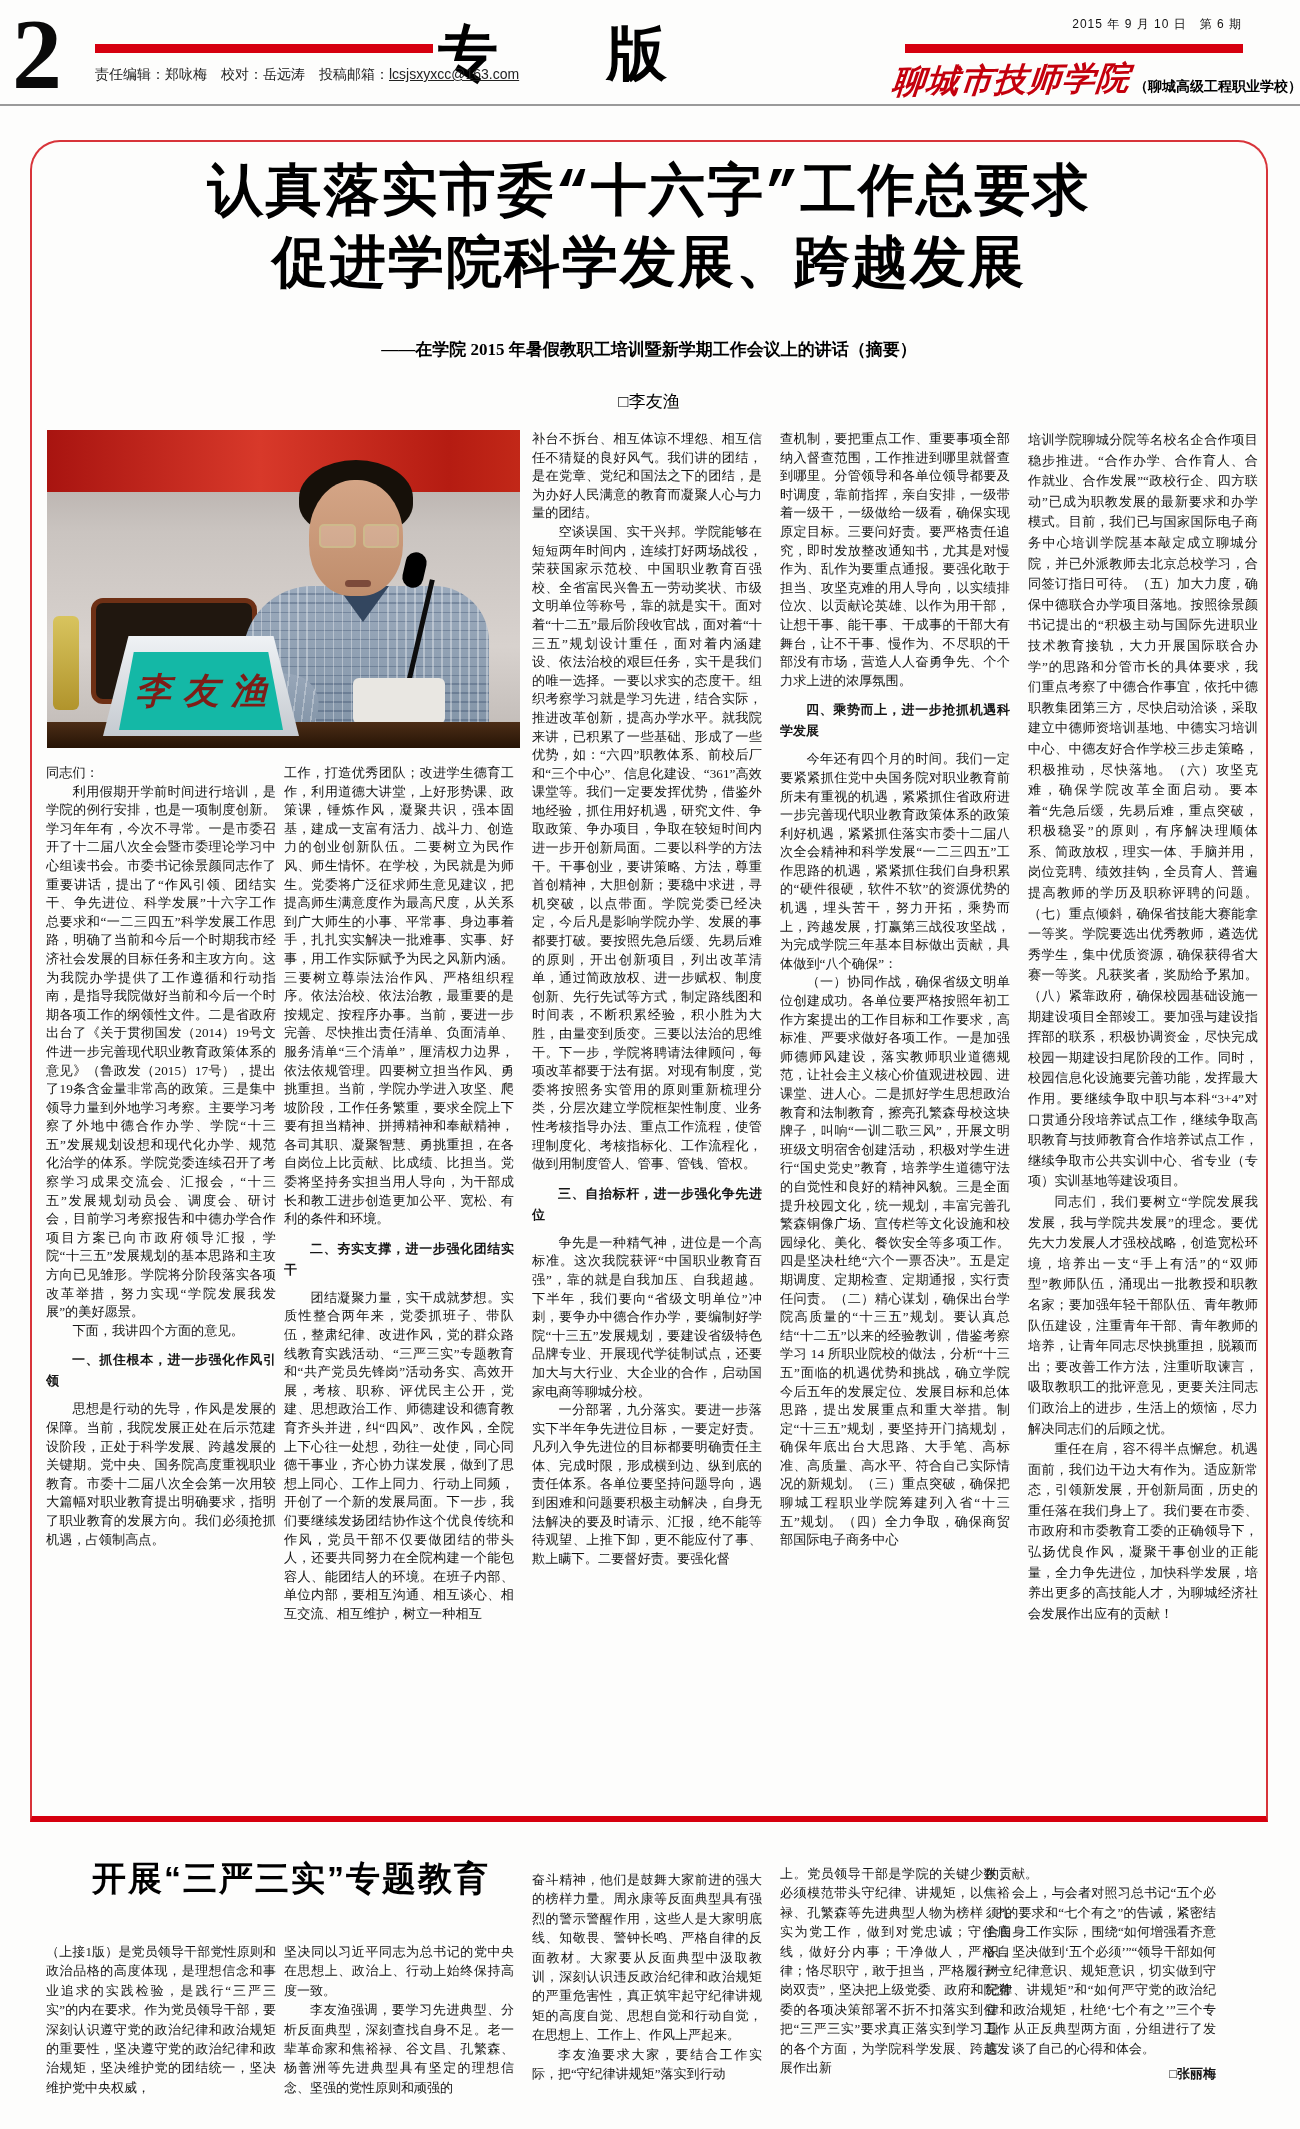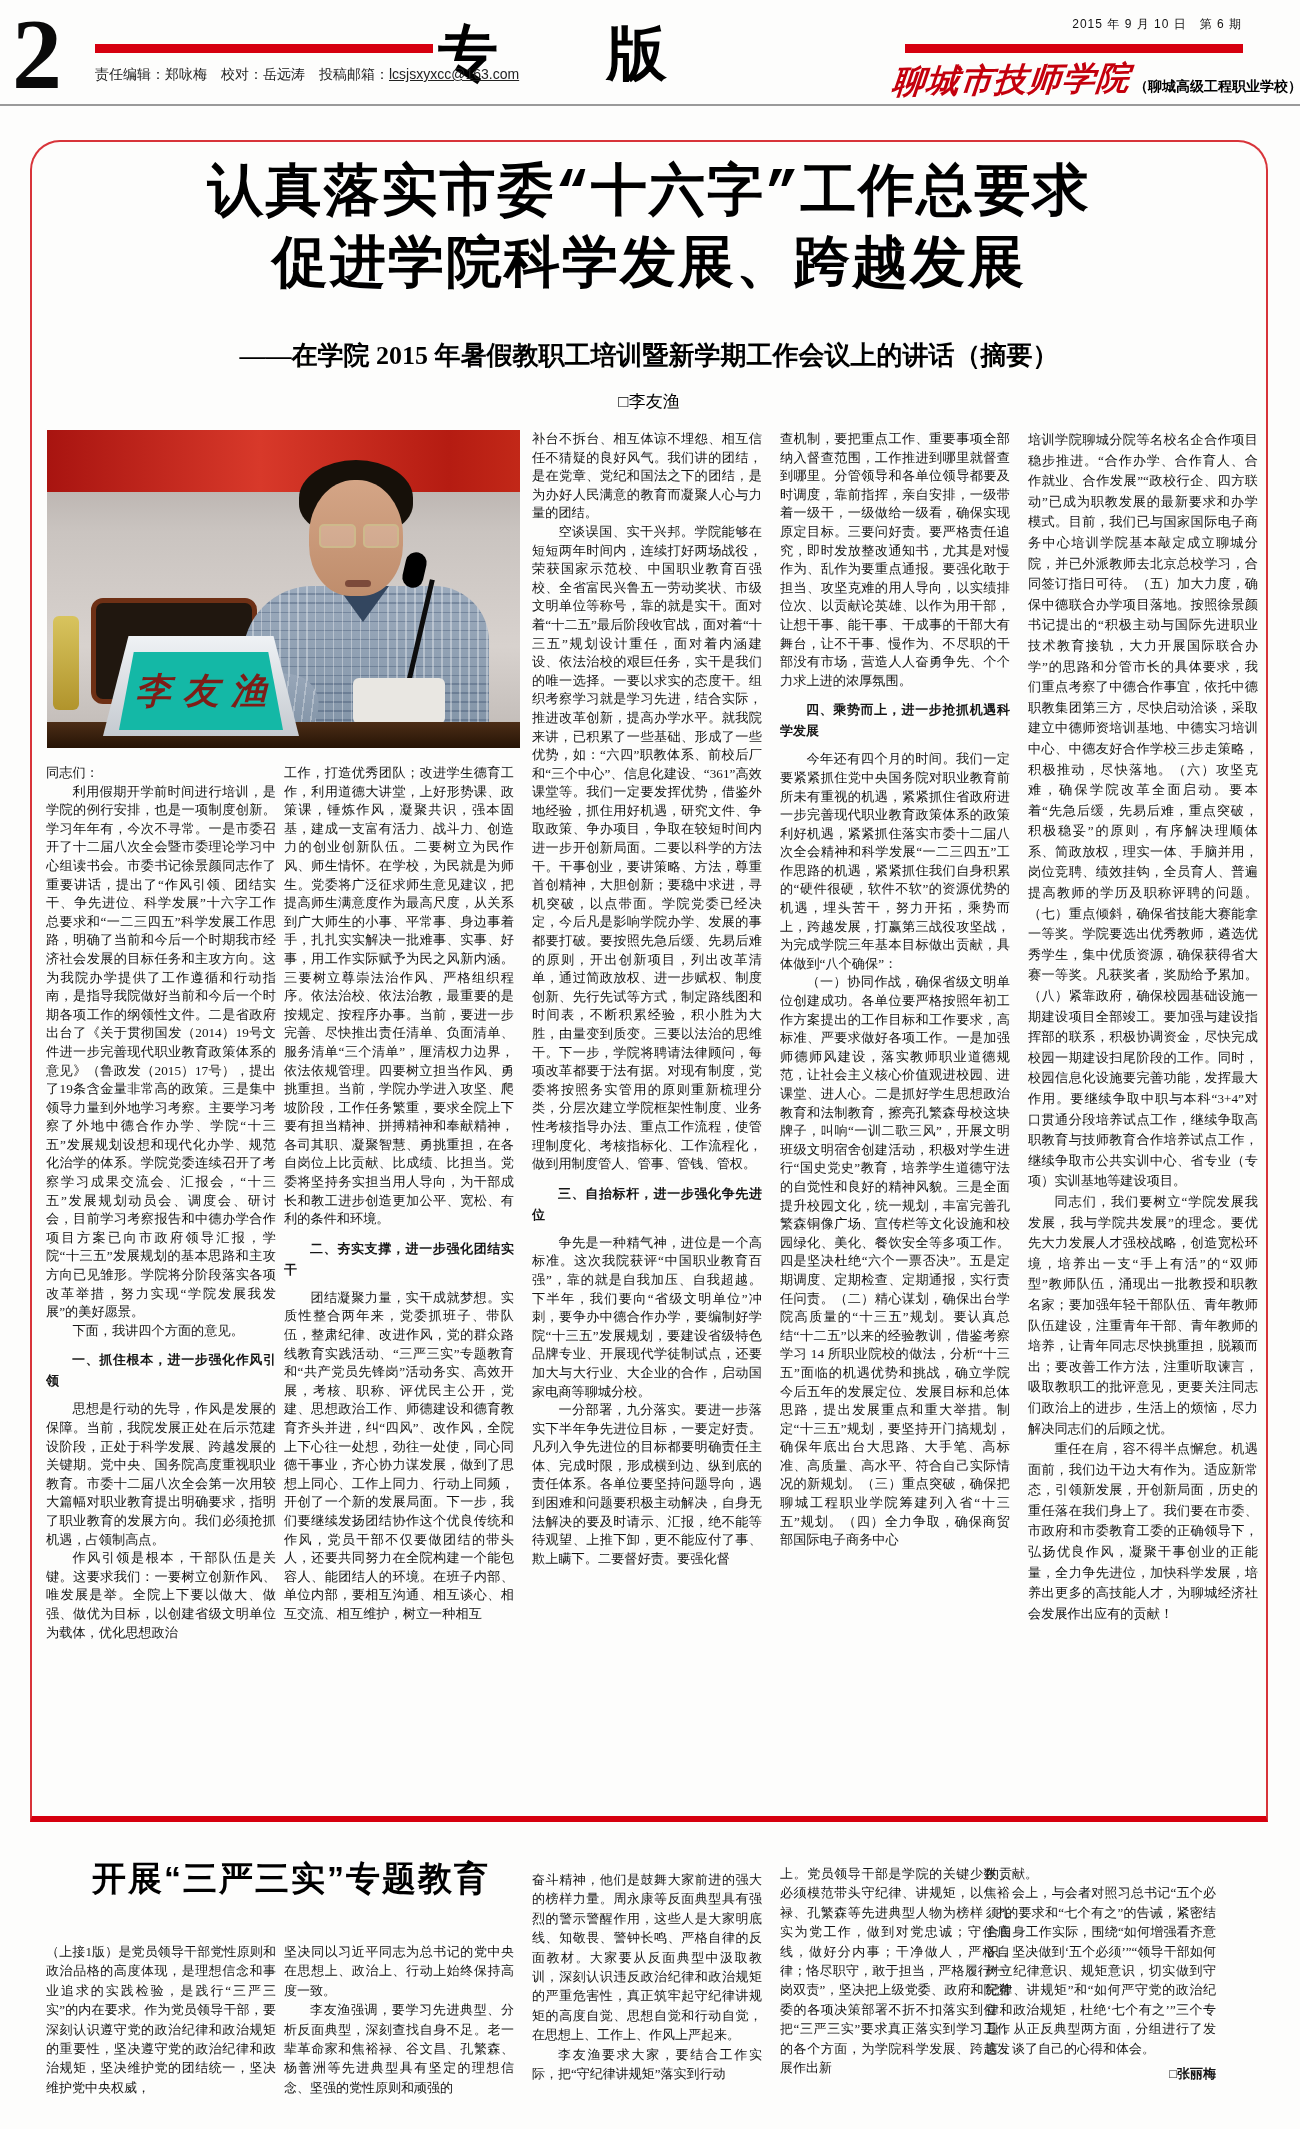--- a/index.html
+++ b/index.html
@@ -29,21 +29,21 @@
   
   .article-box{position:absolute;left:30px;top:140px;width:1234px;height:1674px;
                border:2px solid #d8343a;border-bottom:6px solid #d6000f;
                border-radius:30px 30px 0 0;background:#fdfdfc;}
   .headline{position:absolute;left:0;width:100%;text-align:center;font-weight:900;
             font-size:56px;line-height:1;letter-spacing:2px;color:#000;
             font-family:Liberation Mono, monospace;}
   .headline.l1{top:24px;}
   .headline.l2{top:96px;}
   .subtitle{position:absolute;left:0;top:196px;width:100%;text-align:center;
-            font-size:26px;font-weight:700;color:#000;}
+            font-size:17px;font-weight:700;color:#000;}
   .author{position:absolute;left:0;top:248px;width:100%;text-align:center;font-size:17px;color:#000;}
 
   
   .photo{position:absolute;left:15px;top:288px;width:473px;height:318px;overflow:hidden;background:#c9c4c1;}
   .ph-wall{position:absolute;inset:0;background:linear-gradient(180deg,#aaa29e,#cac4c0 32%,#d8d2ce 68%,#beb8b4);}
   .ph-banner{position:absolute;left:0;top:0;width:100%;height:62px;
              background:linear-gradient(90deg,#a81410,#d8392a 45%,#b51c12 85%,#c22818);}
   .ph-bottle{position:absolute;left:6px;top:186px;width:26px;height:94px;border-radius:6px;
              background:linear-gradient(#d8c45e,#b1942c);}
   .ph-chair{position:absolute;left:44px;top:168px;width:156px;height:96px;border-radius:12px;
@@ -159,21 +159,20 @@
         <span>李友渔</span>
       </div>
     </div>
 
     <div class="col col1">
         <div class="blk blk-p0">同志们：</div>
         <div class="blk blk-p">利用假期开学前时间进行培训，是学院的例行安排，也是一项制度创新。学习年年有，今次不寻常。一是市委召开了十二届八次全会暨市委理论学习中心组读书会。市委书记徐景颜同志作了重要讲话，提出了“作风引领、团结实干、争先进位、科学发展”十六字工作总要求和“一二三四五”科学发展工作思路，明确了当前和今后一个时期我市经济社会发展的目标任务和主攻方向。这为我院办学提供了工作遵循和行动指南，是指导我院做好当前和今后一个时期各项工作的纲领性文件。二是省政府出台了《关于贯彻国发（2014）19号文件进一步完善现代职业教育政策体系的意见》（鲁政发（2015）17号），提出了19条含金量非常高的政策。三是集中领导力量到外地学习考察。主要学习考察了外地中德合作办学、学院“十三五”发展规划设想和现代化办学、规范化治学的体系。学院党委连续召开了考察学习成果交流会、汇报会，“十三五”发展规划动员会、调度会、研讨会，目前学习考察报告和中德办学合作项目方案已向市政府领导汇报，学院“十三五”发展规划的基本思路和主攻方向已见雏形。学院将分阶段落实各项改革举措，努力实现“学院发展我发展”的美好愿景。</div>
         <div class="blk blk-p">下面，我讲四个方面的意见。</div>
         <div class="blk blk-h">一、抓住根本，进一步强化作风引领</div>
         <div class="blk blk-p">思想是行动的先导，作风是发展的保障。当前，我院发展正处在后示范建设阶段，正处于科学发展、跨越发展的关键期。党中央、国务院高度重视职业教育。市委十二届八次全会第一次用较大篇幅对职业教育提出明确要求，指明了职业教育的发展方向。我们必须抢抓机遇，占领制高点。</div>
-        <div class="blk blk-p">作风引领是根本，干部队伍是关键。这要求我们：一要树立创新作风、唯发展是举。全院上下要以做大、做强、做优为目标，以创建省级文明单位为载体，优化思想政治</div>
       </div>
     <div class="col col2">
         <div class="blk blk-p0">工作，打造优秀团队；改进学生德育工作，利用道德大讲堂，上好形势课、政策课，锤炼作风，凝聚共识，强本固基，建成一支富有活力、战斗力、创造力的创业创新队伍。二要树立为民作风、师生情怀。在学校，为民就是为师生。党委将广泛征求师生意见建议，把提高师生满意度作为最高尺度，从关系到广大师生的小事、平常事、身边事着手，扎扎实实解决一批难事、实事、好事，用工作实际赋予为民之风新内涵。三要树立尊崇法治作风、严格组织程序。依法治校、依法治教，最重要的是按规定、按程序办事。当前，要进一步完善、尽快推出责任清单、负面清单、服务清单“三个清单”，厘清权力边界，依法依规管理。四要树立担当作风、勇挑重担。当前，学院办学进入攻坚、爬坡阶段，工作任务繁重，要求全院上下要有担当精神、拼搏精神和奉献精神，各司其职、凝聚智慧、勇挑重担，在各自岗位上比贡献、比成绩、比担当。党委将坚持务实担当用人导向，为干部成长和教工进步创造更加公平、宽松、有利的条件和环境。</div>
         <div class="blk blk-h">二、夯实支撑，进一步强化团结实干</div>
         <div class="blk blk-p">团结凝聚力量，实干成就梦想。实质性整合两年来，党委抓班子、带队伍，整肃纪律、改进作风，党的群众路线教育实践活动、“三严三实”专题教育和“共产党员先锋岗”活动务实、高效开展，考核、职称、评优民主公开，党建、思想政治工作、师德建设和德育教育齐头并进，纠“四风”、改作风，全院上下心往一处想，劲往一处使，同心同德干事业，齐心协力谋发展，做到了思想上同心、工作上同力、行动上同频，开创了一个新的发展局面。下一步，我们要继续发扬团结协作这个优良传统和作风，党员干部不仅要做团结的带头人，还要共同努力在全院构建一个能包容人、能团结人的环境。在班子内部、单位内部，要相互沟通、相互谈心、相互交流、相互维护，树立一种相互</div>
       </div>
     <div class="col col3">
         <div class="blk blk-p0">补台不拆台、相互体谅不埋怨、相互信任不猜疑的良好风气。我们讲的团结，是在党章、党纪和国法之下的团结，是为办好人民满意的教育而凝聚人心与力量的团结。</div>
         <div class="blk blk-p">空谈误国、实干兴邦。学院能够在短短两年时间内，连续打好两场战役，荣获国家示范校、中国职业教育百强校、全省富民兴鲁五一劳动奖状、市级文明单位等称号，靠的就是实干。面对着“十二五”最后阶段收官战，面对着“十三五”规划设计重任，面对着内涵建设、依法治校的艰巨任务，实干是我们的唯一选择。一要以求实的态度干。组织考察学习就是学习先进，结合实际，推进改革创新，提高办学水平。就我院来讲，已积累了一些基础、形成了一些优势，如：“六四”职教体系、前校后厂和“三个中心”、信息化建设、“361”高效课堂等。我们一定要发挥优势，借鉴外地经验，抓住用好机遇，研究文件、争取政策、争办项目，争取在较短时间内进一步开创新局面。二要以科学的方法干。干事创业，要讲策略、方法，尊重首创精神，大胆创新；要稳中求进，寻机突破，以点带面。学院党委已经决定，今后凡是影响学院办学、发展的事都要打破。要按照先急后缓、先易后难的原则，开出创新项目，列出改革清单，通过简政放权、进一步赋权、制度创新、先行先试等方式，制定路线图和时间表，不断积累经验，积小胜为大胜，由量变到质变。三要以法治的思维干。下一步，学院将聘请法律顾问，每项改革都要于法有据。对现有制度，党委将按照务实管用的原则重新梳理分类，分层次建立学院框架性制度、业务性考核指导办法、重点工作流程，使管理制度化、考核指标化、工作流程化，做到用制度管人、管事、管钱、管权。</div>
         <div class="blk blk-h">三、自抬标杆，进一步强化争先进位</div>

